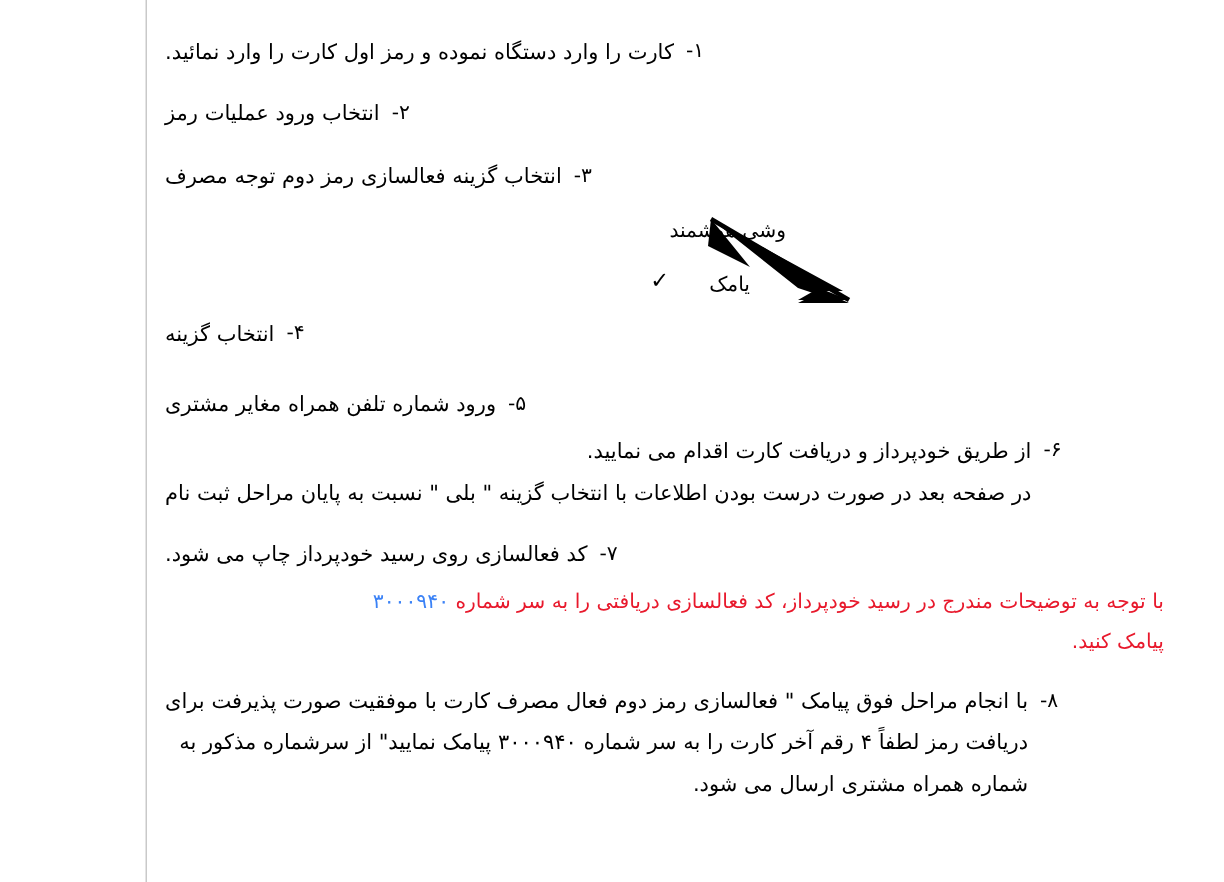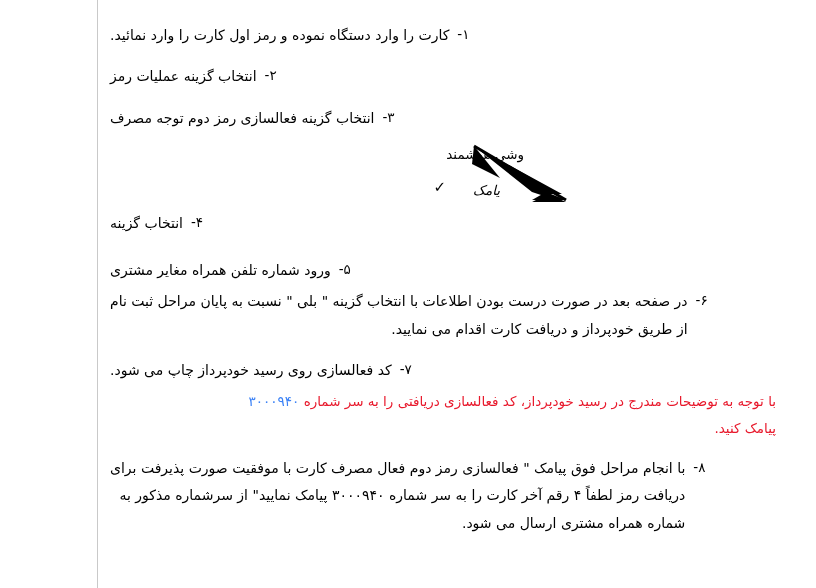--- a/index.html
+++ b/index.html
@@ -82,21 +82,20 @@
     right: 252px;
     font-size: 13.5px;
     white-space: nowrap;
   }
   .annot-text-2 {
     position: absolute;
     top: 36px;
     right: 276px;
     font-size: 13.5px;
     white-space: nowrap;
-    font-style: italic;
   }
   .annot-check {
     position: absolute;
     top: 34px;
     right: 330px;
     font-size: 15px;
     line-height: 1;
     color: #000;
   }
   .annot-arrow {
@@ -125,21 +124,21 @@
     <div class="item">
       <div class="num">۱-</div>
       <div class="body">
         <span class="line">کارت را وارد دستگاه نموده و رمز اول کارت را وارد نمائید.</span>
       </div>
     </div>
 
     <div class="item">
       <div class="num">۲-</div>
       <div class="body">
-        <span class="line">انتخاب گزینه عملیات رمز</span>
+        <span class="line">انتخاب ورود عملیات رمز</span>
       </div>
     </div>
 
     <div class="item">
       <div class="num">۳-</div>
       <div class="body">
         <span class="line">انتخاب گزینه فعالسازی رمز دوم توجه مصرف</span>
       </div>
     </div>
 
@@ -168,22 +167,22 @@
       <div class="num">۵-</div>
       <div class="body">
         <span class="line">ورود شماره تلفن همراه مغایر مشتری</span>
       </div>
     </div>
 
 
     <div class="item">
       <div class="num">۶-</div>
       <div class="body">
+        <span class="line">از طریق خودپرداز و دریافت کارت اقدام می نمایید.</span>
         <span class="line">در صفحه بعد در صورت درست بودن اطلاعات با انتخاب گزینه " بلی " نسبت به پایان مراحل ثبت نام</span>
-        <span class="line">از طریق خودپرداز و دریافت کارت اقدام می نمایید.</span>
       </div>
     </div>
 
     <div class="item" style="margin-bottom:4px;">
       <div class="num">۷-</div>
       <div class="body">
         <span class="line">کد فعالسازی روی رسید خودپرداز چاپ می شود.</span>
       </div>
     </div>
 

